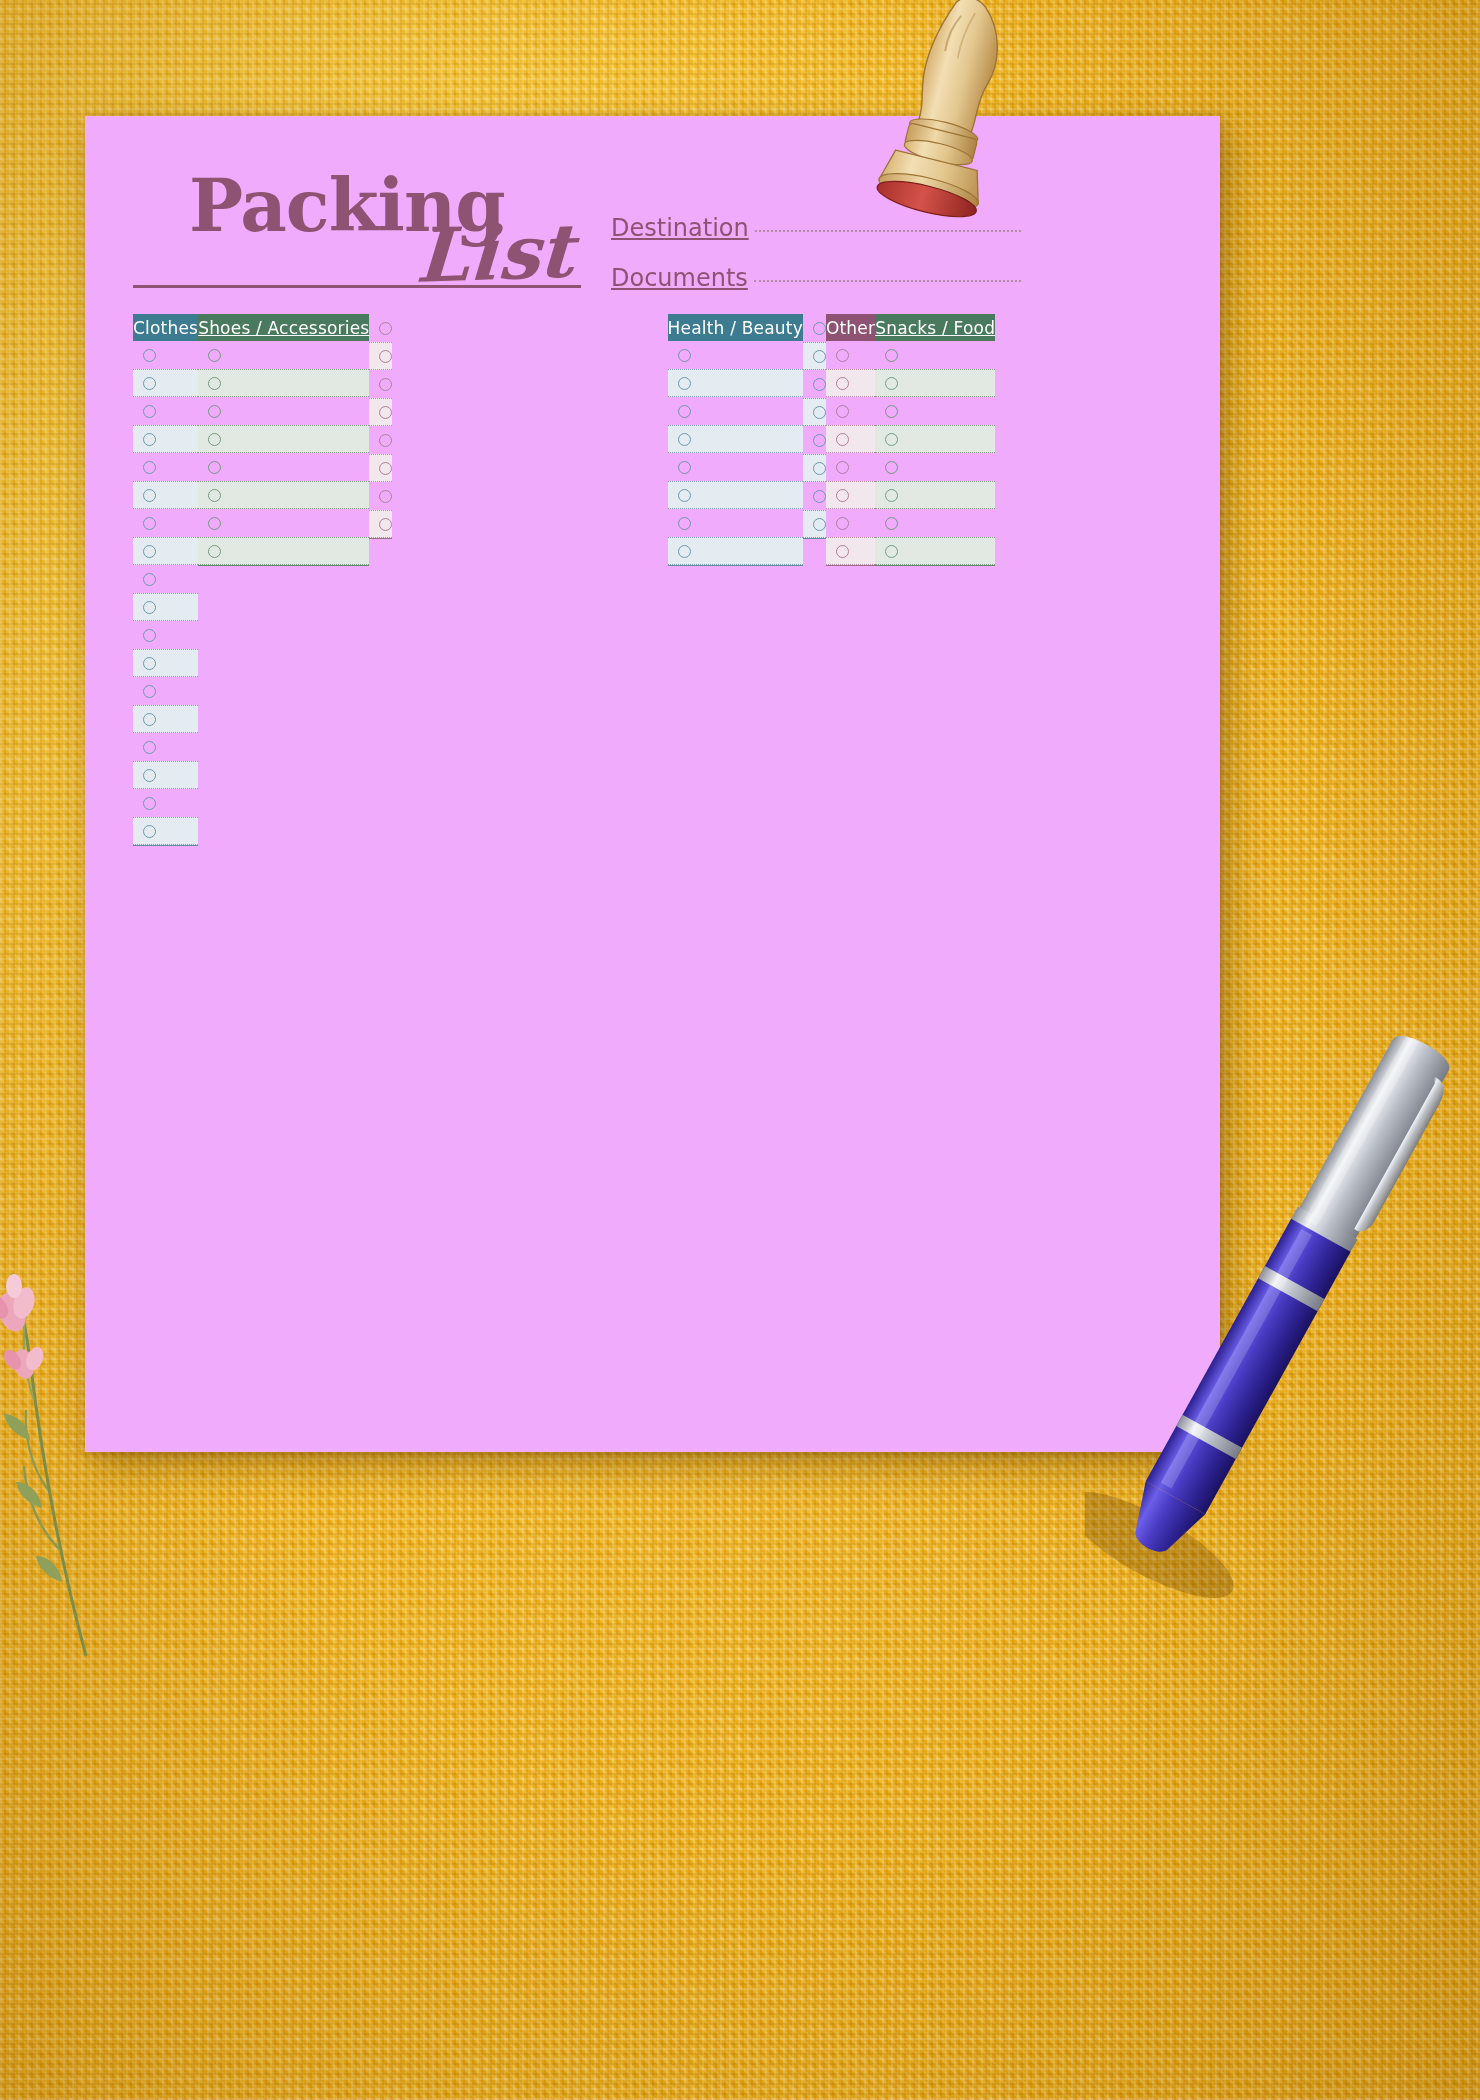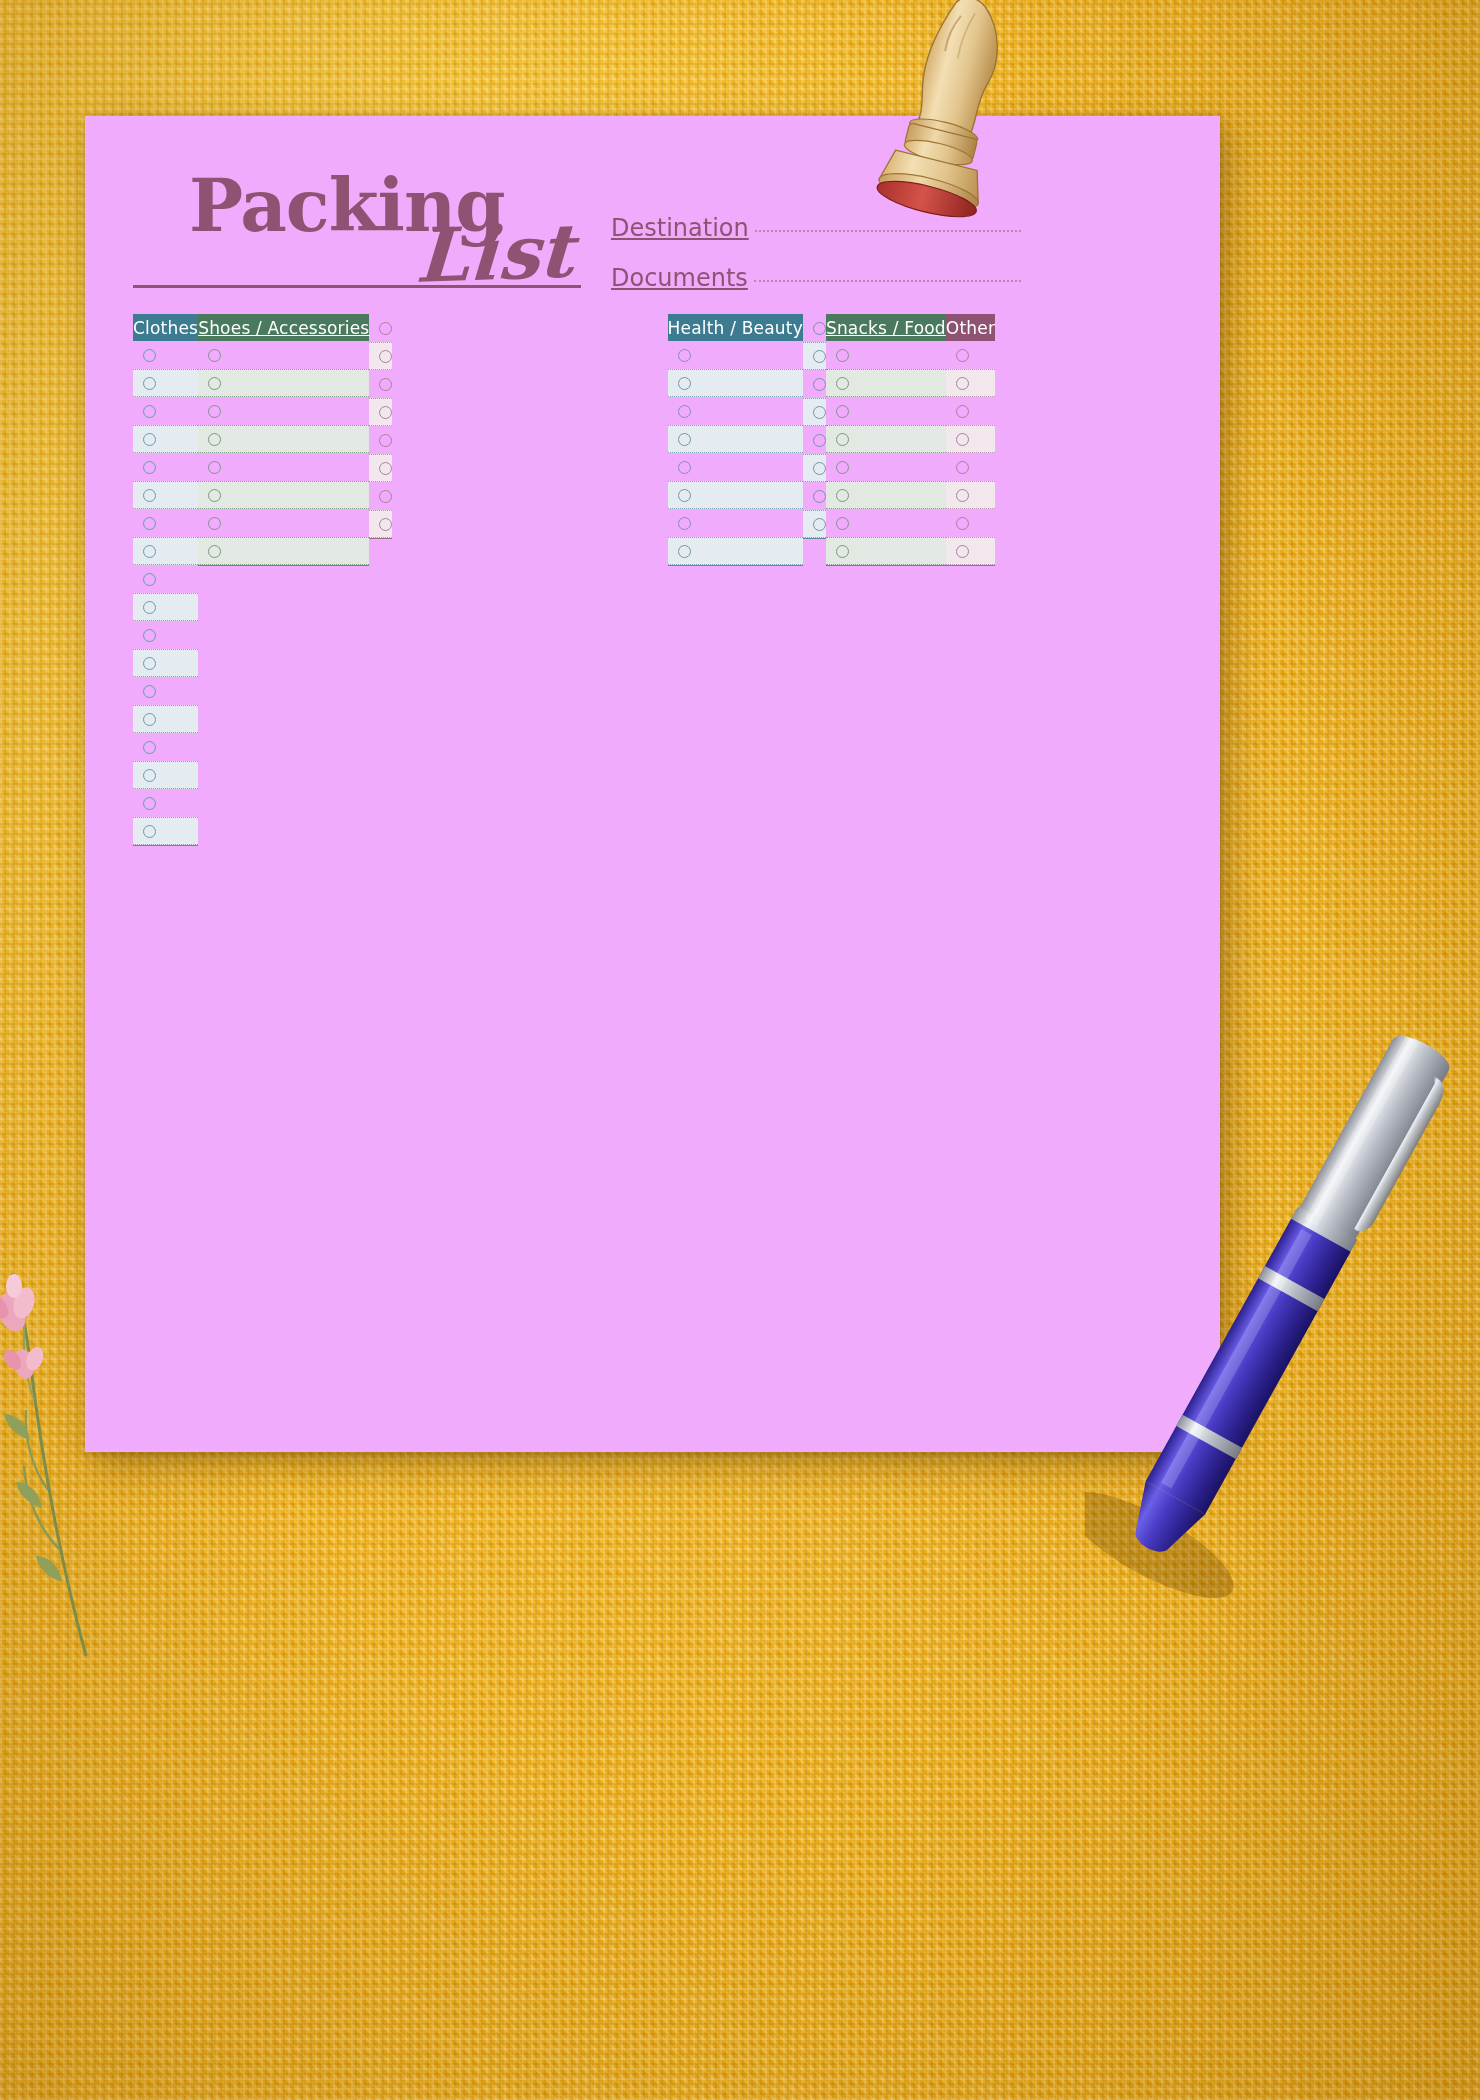--- a/index.html
+++ b/index.html
@@ -416,60 +416,60 @@
               <span class="bullet"></span>
               <span class="slot"></span>
             </div>
             <div class="row alt">
               <span class="bullet"></span>
               <span class="slot"></span>
             </div>
           </div>
       </div>
 
+      <div class="section theme-purple">
+        <div class="section-header">Other</div>
+        <div class="rows">
+            <div class="row">
+              <span class="bullet"></span>
+              <span class="slot"></span>
+            </div>
+            <div class="row alt">
+              <span class="bullet"></span>
+              <span class="slot"></span>
+            </div>
+            <div class="row">
+              <span class="bullet"></span>
+              <span class="slot"></span>
+            </div>
+            <div class="row alt">
+              <span class="bullet"></span>
+              <span class="slot"></span>
+            </div>
+            <div class="row">
+              <span class="bullet"></span>
+              <span class="slot"></span>
+            </div>
+            <div class="row alt">
+              <span class="bullet"></span>
+              <span class="slot"></span>
+            </div>
+            <div class="row">
+              <span class="bullet"></span>
+              <span class="slot"></span>
+            </div>
+            <div class="row alt">
+              <span class="bullet"></span>
+              <span class="slot"></span>
+            </div>
+          </div>
+      </div>
+
       <div class="section theme-green">
         <div class="section-header">Snacks / Food</div>
-        <div class="rows">
-            <div class="row">
-              <span class="bullet"></span>
-              <span class="slot"></span>
-            </div>
-            <div class="row alt">
-              <span class="bullet"></span>
-              <span class="slot"></span>
-            </div>
-            <div class="row">
-              <span class="bullet"></span>
-              <span class="slot"></span>
-            </div>
-            <div class="row alt">
-              <span class="bullet"></span>
-              <span class="slot"></span>
-            </div>
-            <div class="row">
-              <span class="bullet"></span>
-              <span class="slot"></span>
-            </div>
-            <div class="row alt">
-              <span class="bullet"></span>
-              <span class="slot"></span>
-            </div>
-            <div class="row">
-              <span class="bullet"></span>
-              <span class="slot"></span>
-            </div>
-            <div class="row alt">
-              <span class="bullet"></span>
-              <span class="slot"></span>
-            </div>
-          </div>
-      </div>
-
-      <div class="section theme-purple">
-        <div class="section-header">Other</div>
         <div class="rows">
             <div class="row">
               <span class="bullet"></span>
               <span class="slot"></span>
             </div>
             <div class="row alt">
               <span class="bullet"></span>
               <span class="slot"></span>
             </div>
             <div class="row">

